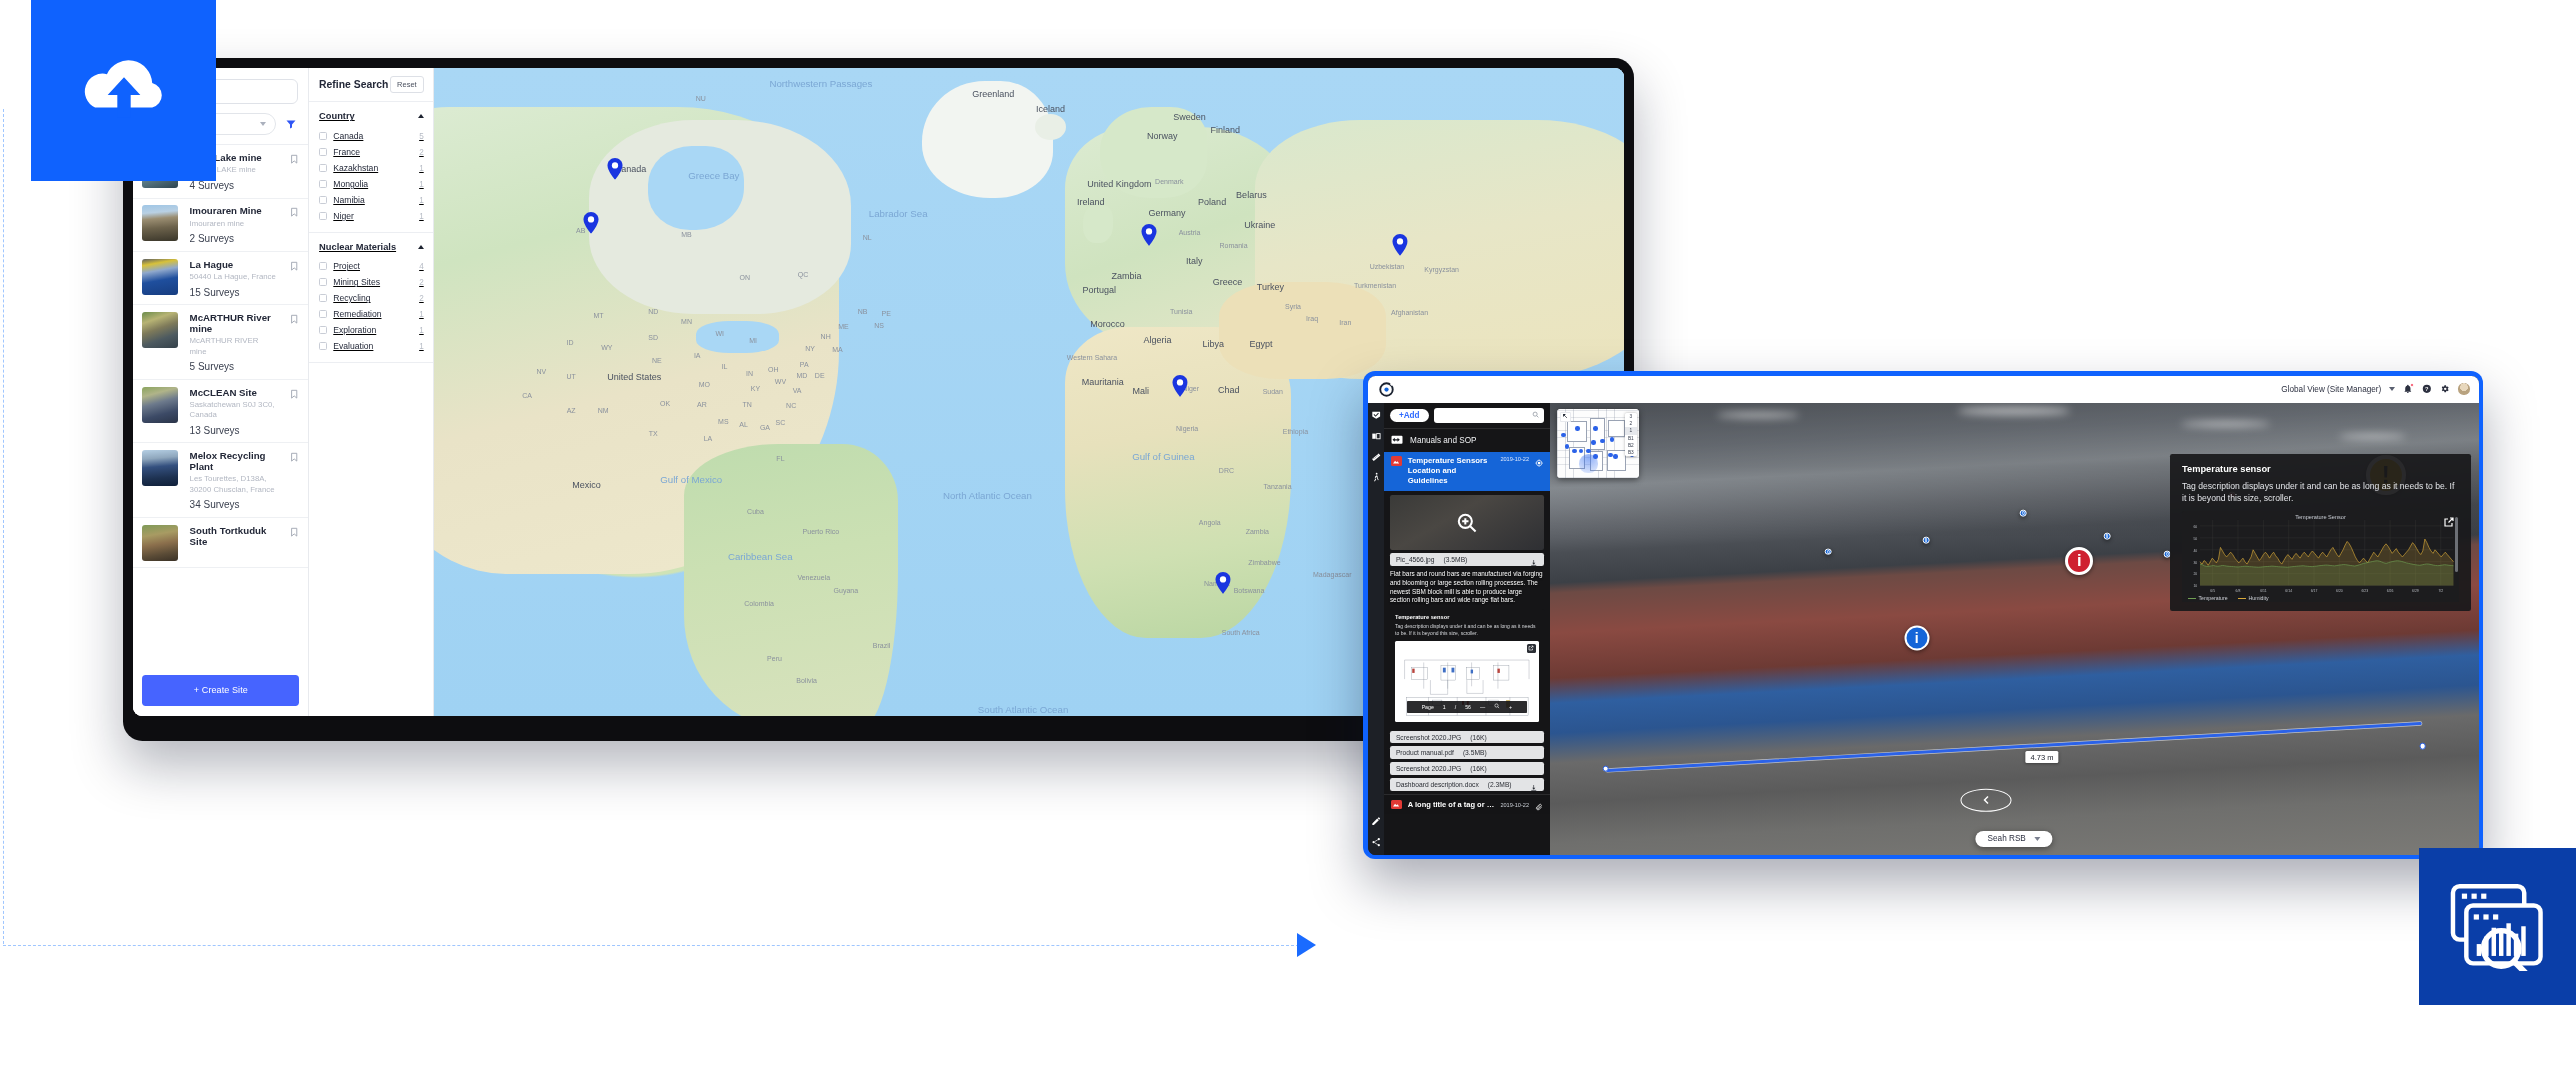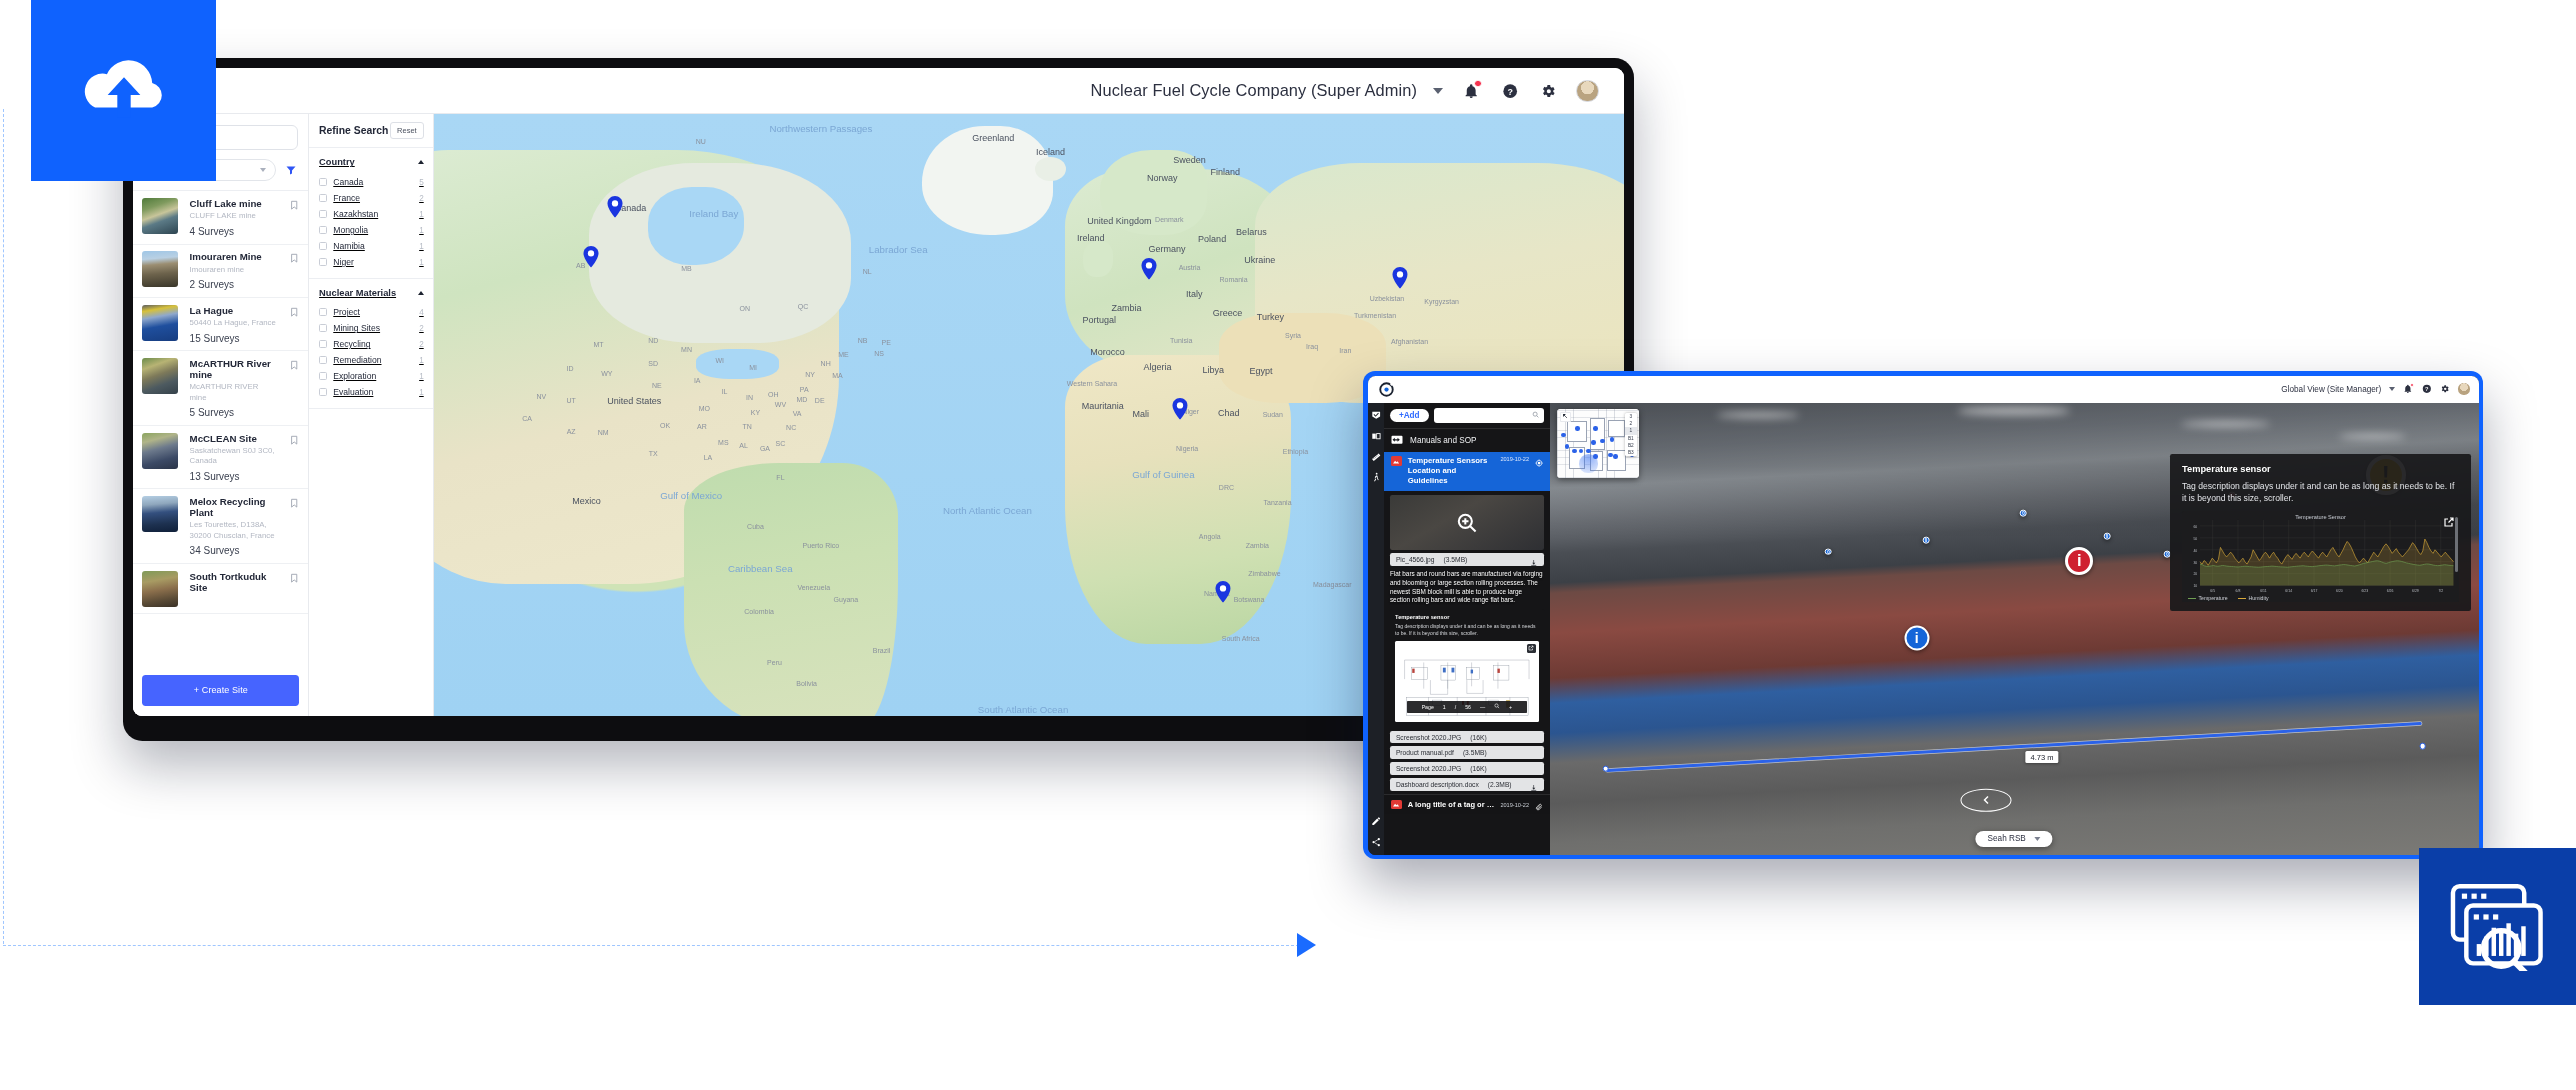--- a/index.html
+++ b/index.html
@@ -253,42 +253,20 @@
 
 <div id="stage">
 
   <div class="guide guide-v" style="left:3px;top:109px;height:835px;"></div>
   <div class="guide guide-h" style="left:3px;top:945px;width:1301px;"></div>
   <div class="arrow-head" style="left:1297px;top:933px;"></div>
 
   <div id="win1">
     <div id="win1-screen">
 
-      <div id="win1-topbar">
-        <span class="org-name">Nuclear Fuel Cycle Company (Super Admin)</span>
-        <span class="chev-d"></span>
-        <span class="tb-ico">
-          <svg width="16.4" height="16.4" viewBox="0 0 24 24">
-              <path fill="#2c3040" d="M12 22a2.2 2.2 0 0 0 2.2-2.2H9.8A2.2 2.2 0 0 0 12 22zm6.5-5.3V11c0-3.1-1.7-5.7-4.6-6.4v-.7a1.9 1.9 0 0 0-3.8 0v.7C7.2 5.3 5.5 7.9 5.5 11v5.7L3.8 18.4v.9h16.4v-.9z"></path>
-            </svg>
-          <span class="badge-dot"></span>
-        </span>
-        <span class="tb-ico">
-          <svg width="16.4" height="16.4" viewBox="0 0 24 24">
-              <circle cx="12" cy="12" r="10" fill="#2c3040"></circle>
-              <text x="12" y="17" font-size="13" font-weight="bold" fill="#fff" text-anchor="middle" font-family="Liberation Sans">?</text>
-            </svg>
-        </span>
-        <span class="tb-ico">
-          <svg width="16.4" height="16.4" viewBox="0 0 24 24">
-              <path fill="#2c3040" d="M19.4 13a7.8 7.8 0 0 0 0-2l2-1.6-2-3.4-2.4 1a7.6 7.6 0 0 0-1.7-1L14.9 3h-4l-.4 2.6c-.6.3-1.2.6-1.7 1l-2.4-1-2 3.4L6.4 11a7.8 7.8 0 0 0 0 2l-2 1.6 2 3.4 2.4-1c.5.4 1.1.8 1.7 1l.4 2.6h4l.4-2.6c.6-.3 1.2-.6 1.7-1l2.4 1 2-3.4zM12.9 15a3 3 0 1 1 0-6 3 3 0 0 1 0 6z"></path>
-            </svg>
-        </span>
-        <span class="avatar"></span>
-      </div>
 
       <div id="win1-body">
 
         <div class="col-sites">
           <div class="sites-search-wrap">
             <div class="sites-search"></div>
           </div>
           <div class="sites-sort-row">
             <div class="sort-select">
               <span>...cending</span>
@@ -492,21 +470,21 @@
           <div class="landmass lm-scand"></div>
           <div class="landmass lm-uk"></div>
           <div class="landmass lm-africa"></div>
           <div class="landmass lm-asia"></div>
           <div class="landmass lm-mideast"></div>
           <div id="map-labels">
               <div class="map-label country" style="left: 47%; top: 4%;">Greenland</div>
               <div class="map-label country" style="left: 51.8%; top: 6.2%;">Iceland</div>
               <div class="map-label ocean" style="left: 32.5%; top: 2.4%;">Northwestern Passages</div>
               <div class="map-label country" style="left: 16.5%; top: 15.5%;">Canada</div>
-              <div class="map-label ocean" style="left: 23.5%; top: 16.6%;">Ireland Bay</div>
+              <div class="map-label ocean" style="left: 23.5%; top: 16.6%;">Greece Bay</div>
               <div class="map-label ocean" style="left: 39%; top: 22.5%;">Labrador Sea</div>
               <div class="map-label country" style="left: 16.8%; top: 47.6%;">United States</div>
               <div class="map-label country" style="left: 12.8%; top: 64.3%;">Mexico</div>
               <div class="map-label ocean" style="left: 21.6%; top: 63.5%;">Gulf of Mexico</div>
               <div class="map-label state" style="left: 27%; top: 68.4%;">Cuba</div>
               <div class="map-label state" style="left: 32.5%; top: 71.5%;">Puerto Rico</div>
               <div class="map-label ocean" style="left: 27.4%; top: 75.5%;">Caribbean Sea</div>
               <div class="map-label state" style="left: 27.3%; top: 82.5%;">Colombia</div>
               <div class="map-label state" style="left: 31.9%; top: 78.5%;">Venezuela</div>
               <div class="map-label state" style="left: 34.6%; top: 80.5%;">Guyana</div>

